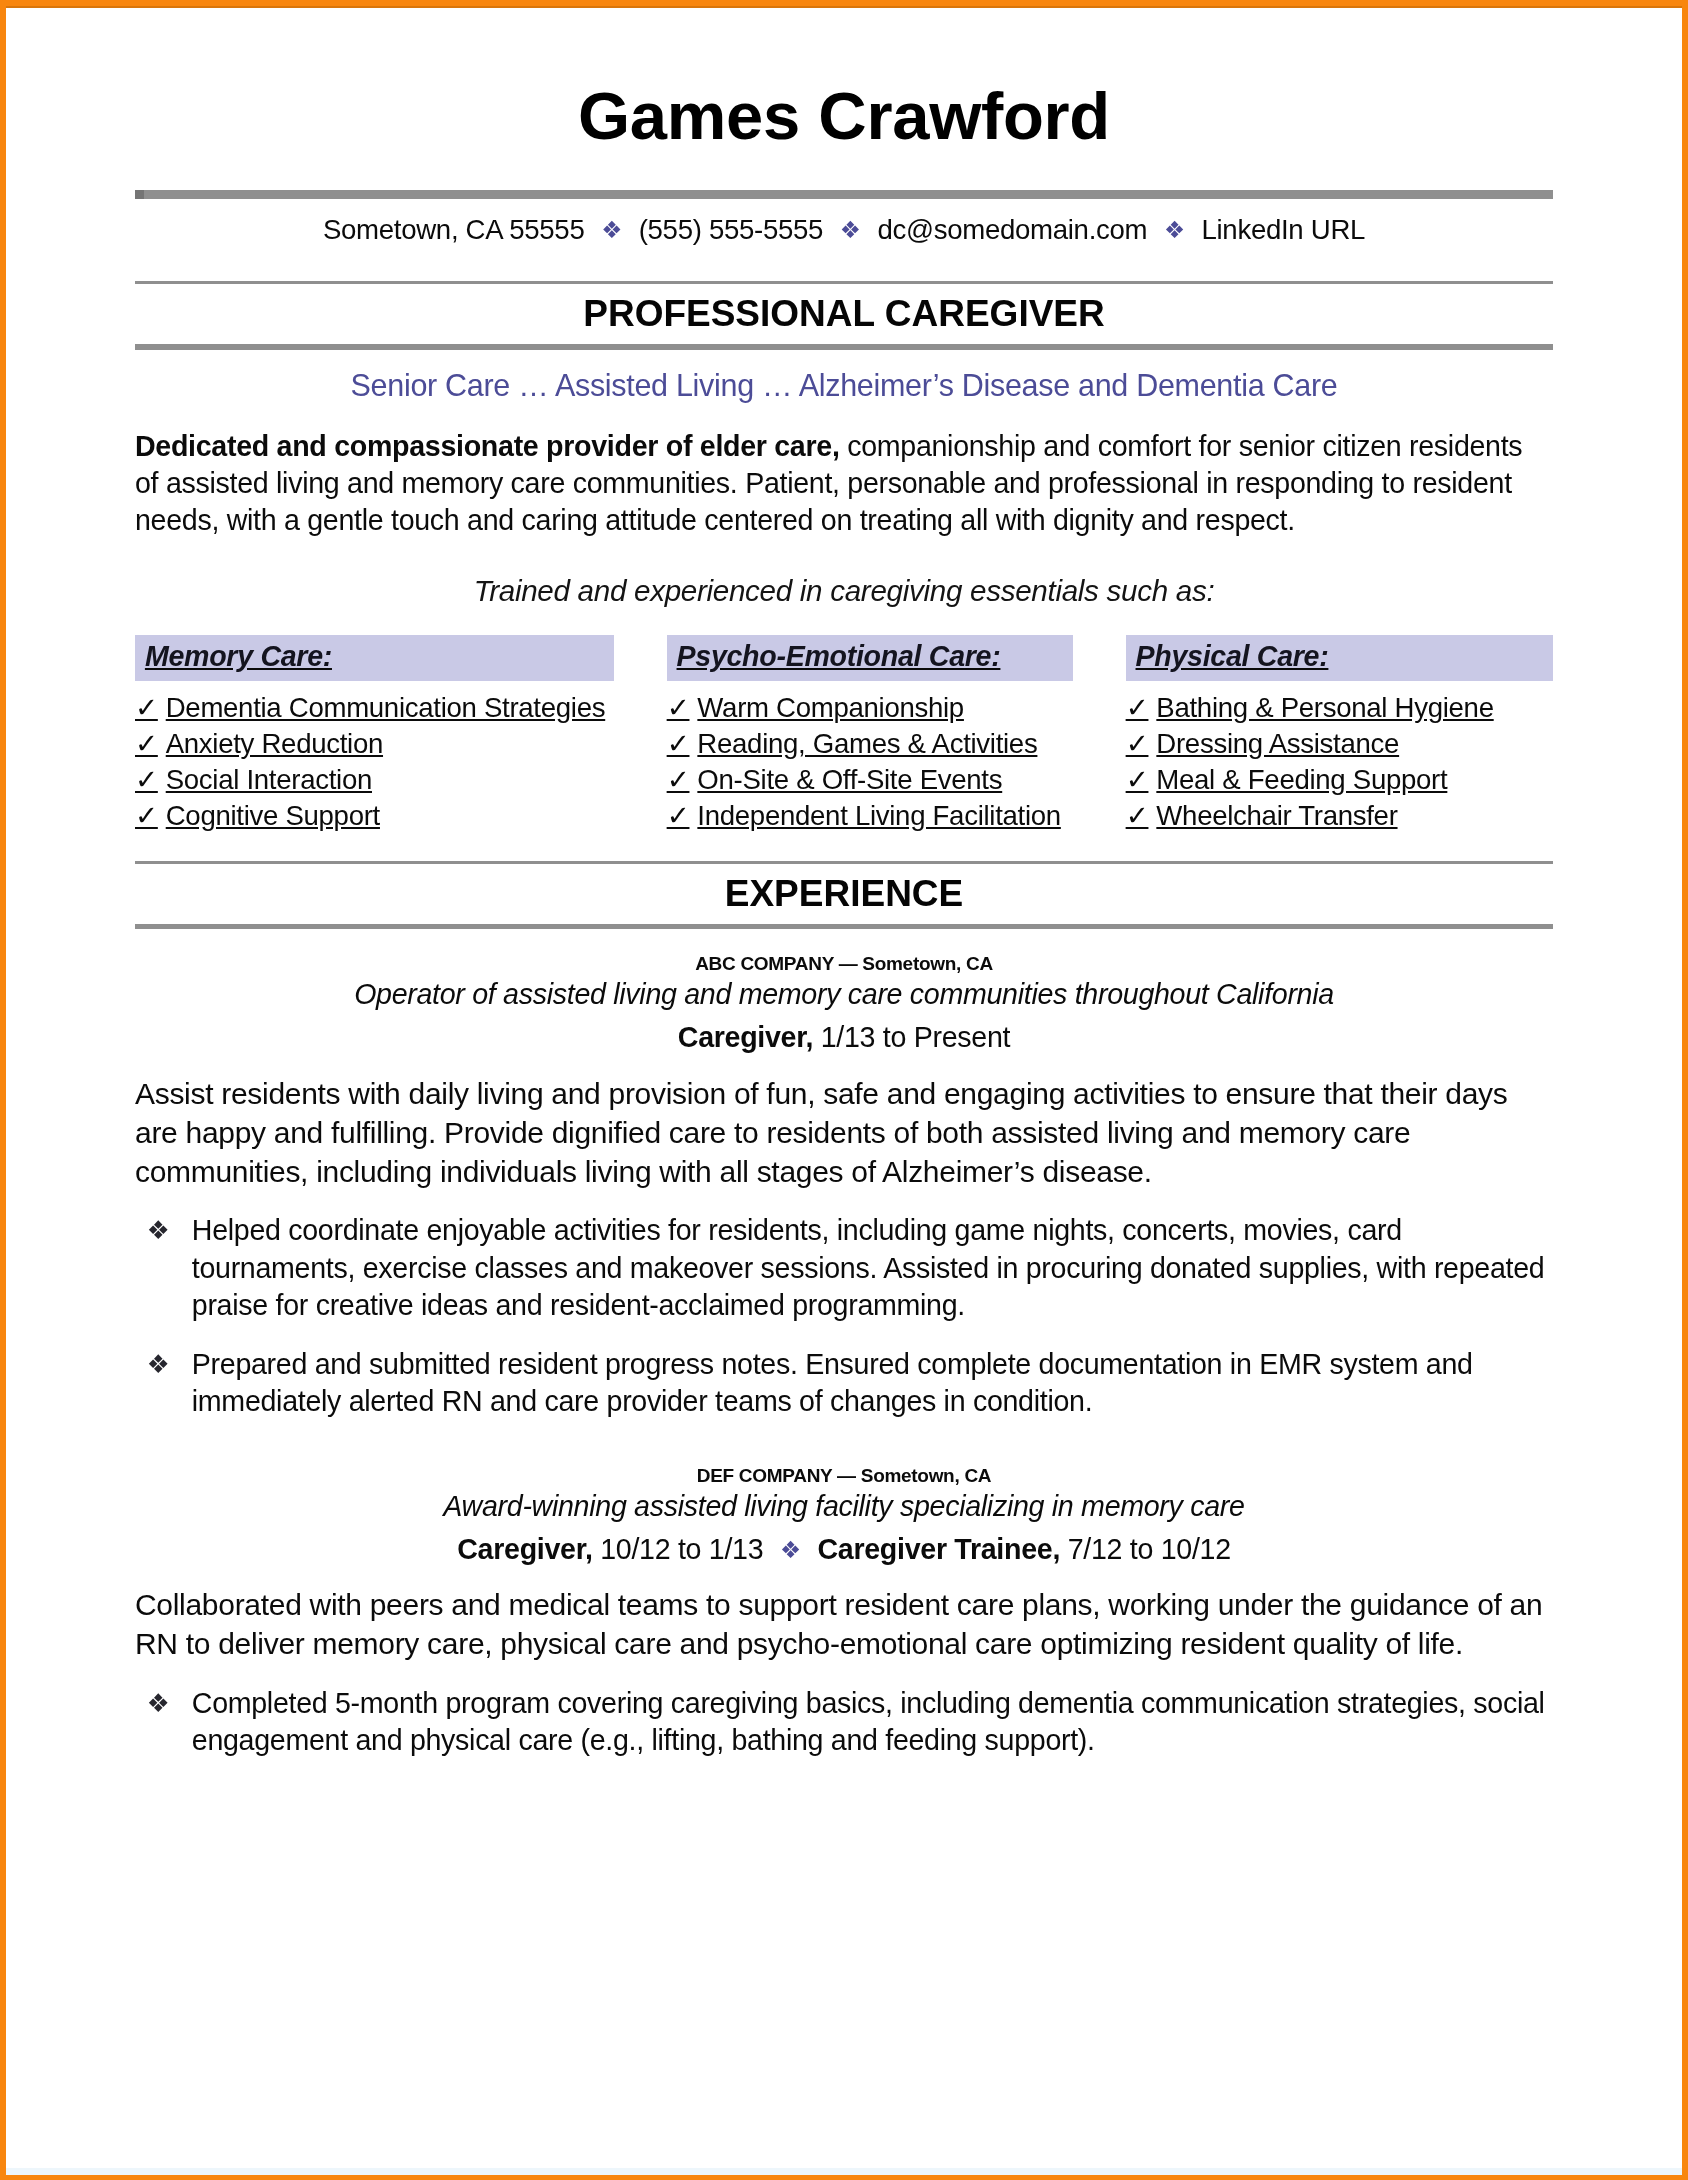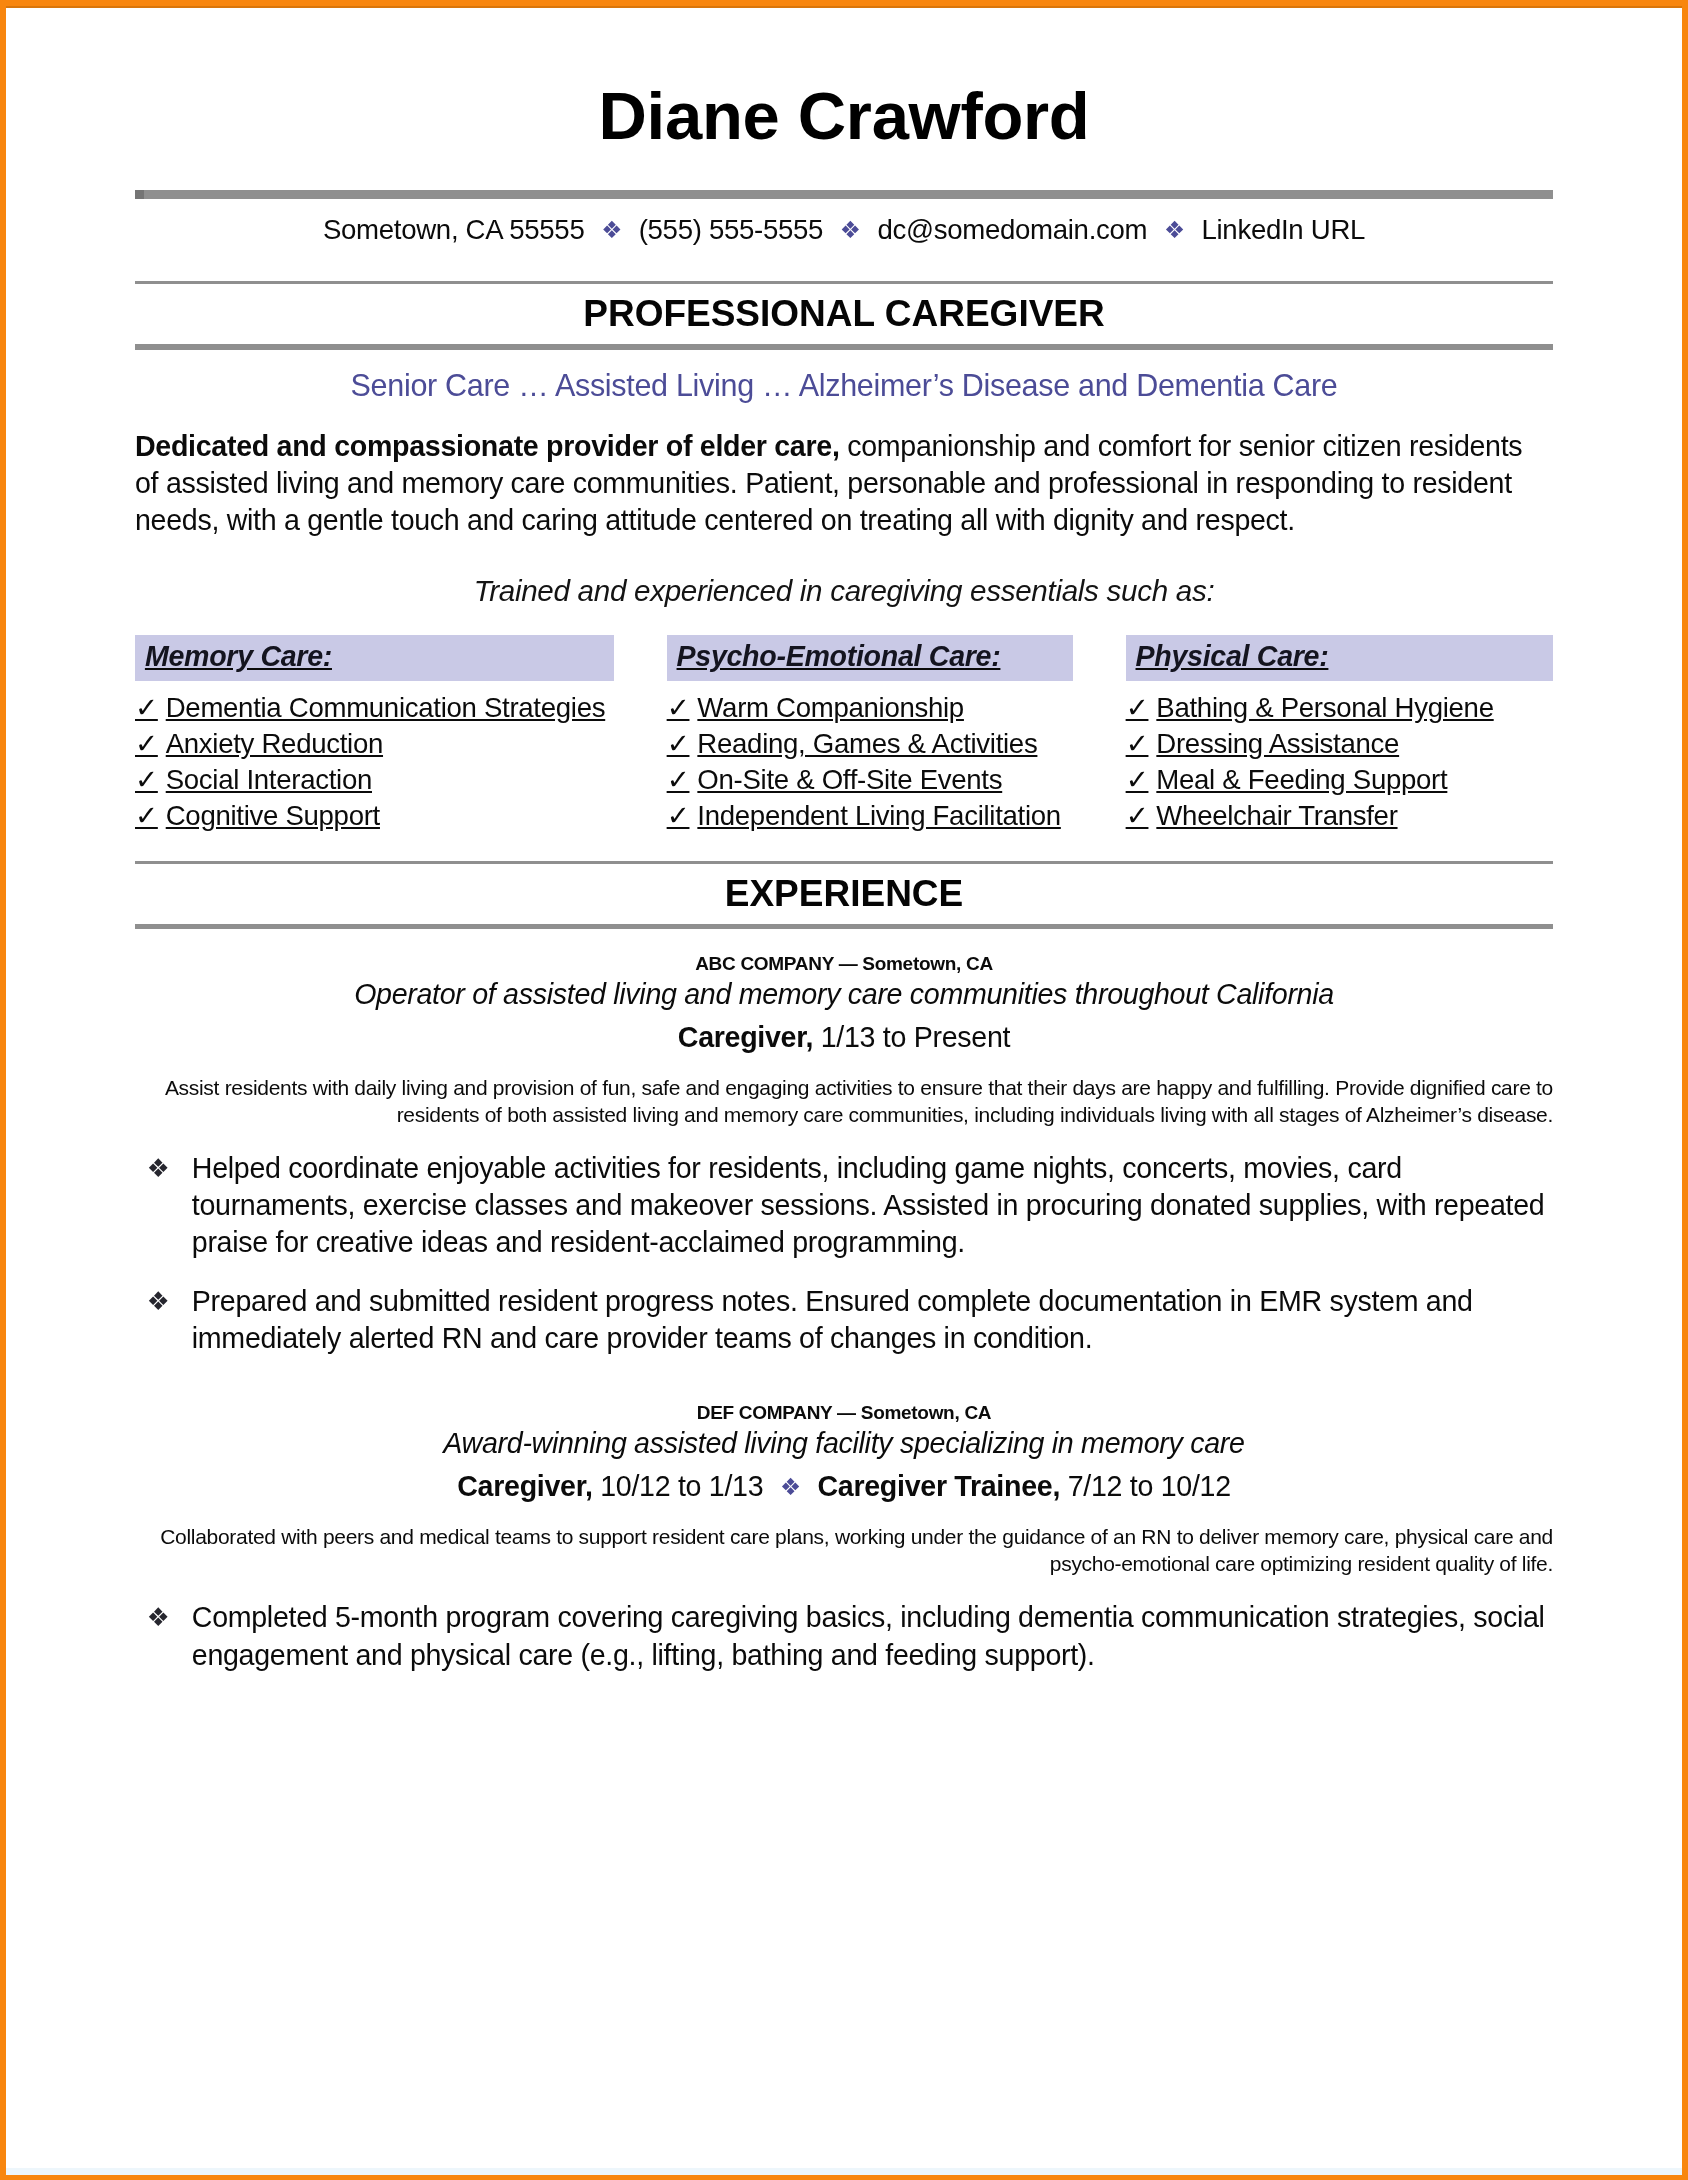--- a/index.html
+++ b/index.html
@@ -50,33 +50,33 @@
     font-size:28.6px;padding:3px 9.9px 5.9px;color:#14141f;margin-bottom:8.9px;
   }
   .skill-item{color:#0b0b0b;}
   .skill-item .check{margin-right:7.9px;}
 
   .job-company{text-align:center;font-size:19px;margin-top:23.6px;font-weight:bold;}
   .job + .job .job-company{margin-top:45px;}
   .job-desc{text-align:center;font-style:italic;font-size:28.6px;margin-top:3px;}
   .job-roles{text-align:center;font-size:28.6px;margin-top:9.9px;}
   .job-roles .role-title{font-weight:bold;}
-  .job-para{font-size:21px;line-height:1.3;margin:19.7px 0 0;text-align:right;}
+  .job-para{font-size:30px;line-height:1.3;margin:19.7px 0 0;}
   .bullets{margin-top:7.9px;}
   .bullet{display:flex;padding-left:11.8px;margin-top:21.7px;font-size:28.6px;line-height:1.3;}
   .bullet .glyph{flex:0 0 45px;font-size:25.6px;color:#26262e;padding-top:2px;}
   .bullet .btext{flex:1;}
 </style>
 </head>
 <body>
 
 <div class="page">
   <div class="content">
 
-    <h1 class="name">Diane Crawford</h1>
+    <h1 class="name">Games Crawford</h1>
     <div class="name-rule"></div>
 
     <div class="contact" id="contact-row"><span class="contact-item">Sometown, CA 55555</span><span class="sep">❖</span><span class="contact-item">(555) 555-5555</span><span class="sep">❖</span><span class="contact-item">dc@somedomain.com</span><span class="sep">❖</span><span class="contact-item">LinkedIn URL</span></div>
 
     <div class="rule thin mt"></div>
     <h2 class="section">PROFESSIONAL CAREGIVER</h2>
     <div class="rule thick"></div>
 
     <div class="subtitle">Senior Care … Assisted Living … Alzheimer’s Disease and Dementia Care</div>
 

